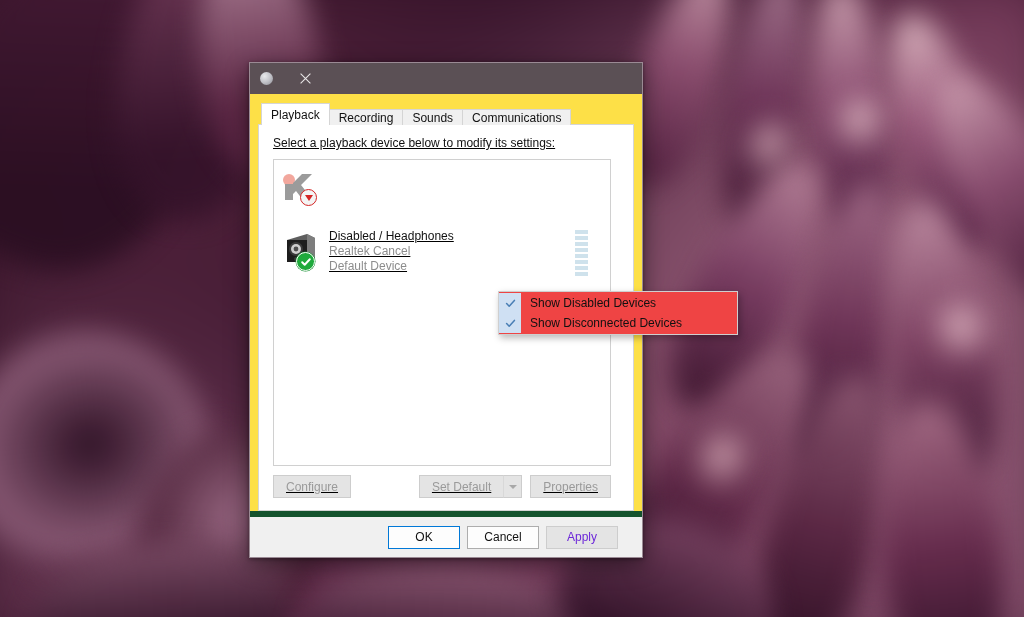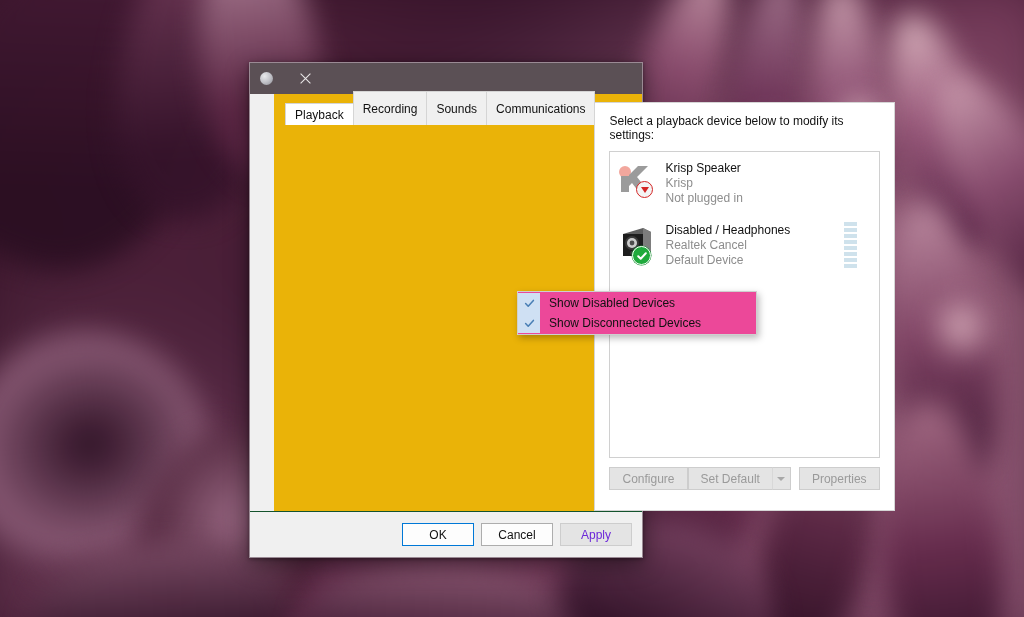--- a/index.html
+++ b/index.html
@@ -61,35 +61,34 @@
   .titlebar-close {
     width: 45px; height: 31px;
     display: flex; align-items: center; justify-content: center;
     color: #e7e4e5; font-size: 15px; line-height: 1;
     flex: 0 0 auto;
   }
   .titlebar-close svg { display: block; }
 
   .dialog-body {
     flex: 1 1 auto;
-    background: #eab308;
-    display: flex; 
+    background: #fde047;
+    display: flex; flex-direction: column;
     padding: 9px 8px 0 8px;
-    margin-left: 24px;
   }
 
   
   .tabstrip {
     display: flex; align-items: flex-end;
     height: 22px;
     margin-left: 3px;
     position: relative; z-index: 2;
   }
   .tab {
-    height: 34px;
+    height: 16px;
     padding: 0 9px;
     font-size: 12px; color: #111;
     background: #f0f0f0;
     border: 1px solid #d5d5d5;
     border-bottom: none;
     display: flex; align-items: center;
     margin-right: -1px;
     line-height: 1;
   }
   .tab.active {
@@ -98,23 +97,24 @@
     height: 22px;
     position: relative;
     z-index: 3;
   }
 
   .tabpanel {
     flex: 1 1 auto;
     background: #ffffff;
     border: 1px solid #d5d5d5;
     margin-top: -1px;
-    padding: 11px 14px 0 14px;
+    padding: 11px 22px 0 14px;
     display: flex; flex-direction: column;
     position: relative;
+    text-decoration: underline;
   }
   .panel-label {
     font-size: 12px; color: #111;
     margin-bottom: 9px;
   }
 
   
   .device-list {
     border: 1px solid #d0d0d0;
     background: #fff;
@@ -216,47 +216,47 @@
     width: 0; height: 0;
     border-left: 4px solid transparent;
     border-right: 4px solid transparent;
     border-top: 4px solid #a8a8a8;
   }
 
   
   .footer {
     flex: 0 0 auto;
     height: 46px;
-    border-top: 1px solid #14532d;
+    border-top: 6px solid #14532d;
     background: #f0f0f0;
     display: flex; align-items: center; justify-content: flex-end;
-    padding-right: 10px; gap: 7px;
+    padding-right: 24px; gap: 7px;
   }
   .footer .fbtn {
     width: 72px; height: 23px;
     font-size: 12px;
     display: inline-flex; align-items: center; justify-content: center;
     border: 1px solid #adadad;
     background: #fdfdfd;
     color: #111; line-height: 1;
   }
   .footer .fbtn.focus {
     border: 1px solid #0078d7;
     box-shadow: inset 0 0 0 1px #fdfdfd;
   }
   .footer .fbtn.disabled {
     background: #e4e4e4; border-color: #cdcdcd; color: #6d28d9;
   }
 
   
   #context-menu {
     position: absolute;
-    left: 517px; top: 291px;
+    left: 498px; top: 291px;
     width: 240px;
-    background: #ec4899;
+    background: #ef4444;
     border: 1px solid #cfcfcf;
     box-shadow: 2px 3px 7px rgba(0,0,0,.28);
     padding: 1px 0;
     z-index: 50;
   }
   .menu-item {
     display: flex; align-items: center;
     height: 20px;
     font-size: 12px; color: #111;
   }
@@ -337,25 +337,20 @@
 
         <div class="device-row">
           <div class="device-icon">
             <span class="krisp-dot"></span>
             <svg class="krisp-k" viewBox="0 0 32 30" aria-hidden="true">
               <path d="M2 12 L2 28 L10 28 L10 22 L13 19 L20 28 L30 28 L18 13 L29 2 L19 2 L10 11 L10 12 Z" fill="#9b9b9b"></path>
             </svg>
             <span class="badge badge-red">
               <span class="arr"></span>
             </span>
-          </div>
-          <div class="device-text">
-            <div class="device-name">Krisp Speaker</div>
-            <div class="device-sub">Krisp</div>
-            <div class="device-sub">Not plugged in</div>
           </div>
         </div>
 
         <div class="device-row">
           <div class="device-icon">
             <svg class="spk-box" viewBox="0 0 34 34" aria-hidden="true">
               <polygon points="4,8 24,2 32,6 32,26 24,30 4,30" fill="#5e5e5e"></polygon>
               <polygon points="24,2 32,6 32,26 24,30" fill="#7d7d7d"></polygon>
               <rect x="4" y="8" width="20" height="22" fill="#1d1d1d"></rect>
               <circle cx="13" cy="17" r="7" fill="#3a3a3a"></circle>

